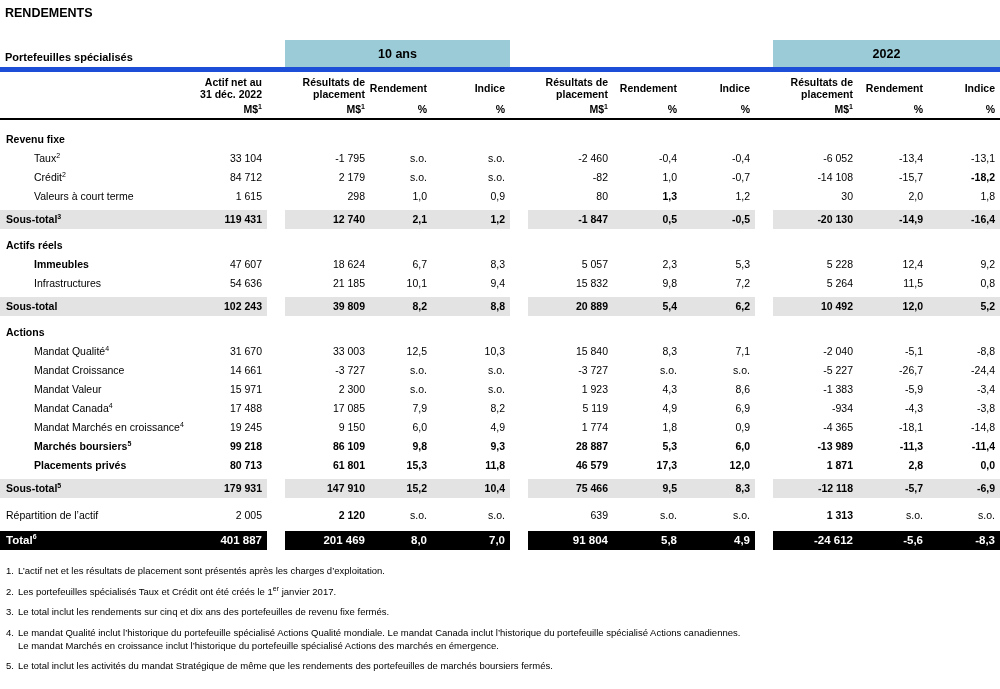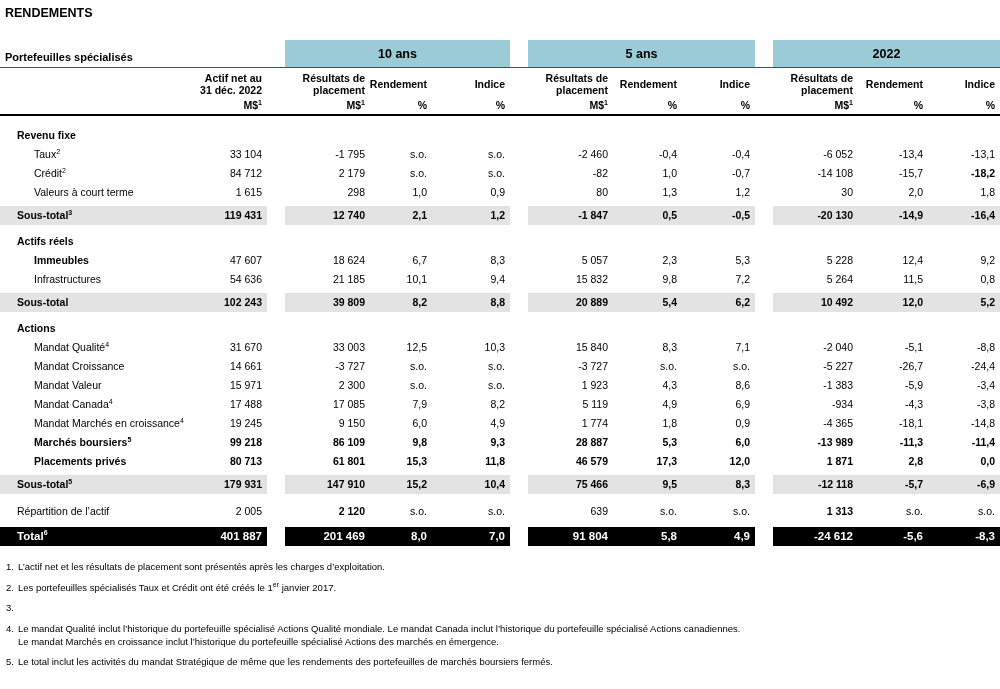--- a/index.html
+++ b/index.html
@@ -10,38 +10,38 @@
   .title { font-size:12.5px; font-weight:bold; padding:6px 0 0 5px; }
   .subtitle { font-size:11px; font-weight:bold; padding:13px 0 0 5px; }
   .table { margin-top:20px; }
   .grid {
     display:grid;
     grid-template-columns:162px 105px 18px 85px 62px 78px 18px 85px 69px 73px 18px 85px 70px 72px;
     align-items:center;
   }
   sup { font-size:7px; vertical-align:super; line-height:0; }
   
-  .band-row { height:27px; border-bottom:1px solid #1d4ed8; align-items:end; }
+  .band-row { height:27px; border-bottom:5px solid #1d4ed8; align-items:end; }
   .left-hdr { font-size:11px; font-weight:bold; padding:0 0 4px 5px; white-space:nowrap; }
   .band {
     background:var(--band,#9acbd6); height:27px; display:flex; align-items:center; justify-content:center;
     font-size:12.5px; font-weight:bold;
   }
   
   .hdr-row { border-bottom:2px solid #000; align-items:stretch; }
   .hcell {
     display:flex; flex-direction:column; justify-content:space-between; align-items:flex-end;
     min-height:40px; padding:3px 5px 3px 0; font-size:10.5px; font-weight:bold; text-align:right; line-height:12px;
   }
   .hcell .hl { flex:1; display:flex; align-items:center; }
   .hcell .hu { padding-top:2px; }
   
   .rows { padding-top:3px; }
   .row { height:19px; font-size:10.5px; }
-  .row .lbl { padding-left:17px; white-space:nowrap; }
+  .row .lbl { padding-left:6px; white-space:nowrap; }
   .row .lbl.ind { padding-left:34px; }
   .row .num { text-align:right; padding-right:5px; white-space:nowrap; }
   .row.section { margin-top:6px; }
   .row.section .lbl { font-weight:bold; }
   .row.subtotal { margin:5px 0; }
   .row.subtotal > div { background:var(--shade,#e3e3e3); font-weight:bold; height:19px; line-height:19px; }
   .row.gapb { margin-top:7px; }
   .row.bold-row > div { font-weight:bold; }
   .b { font-weight:bold; }
   .row.total { margin-top:7px; font-size:11.5px; }
@@ -56,21 +56,20 @@
 </style>
 </head>
 <body>
 
 <div class="page">
   <div class="title">RENDEMENTS</div>
   <div class="table">
       <div class="grid band-row">
         <div class="left-hdr" style="grid-column: 1 / span 2;">Portefeuilles spécialisés</div>
         <div class="band" style="grid-column: 4 / span 3;">10 ans</div>
-        <div class="band" style="grid-column: 8 / span 3;">5 ans</div>
         <div class="band" style="grid-column: 12 / span 3;">2022</div>
       </div>
       <div class="grid hdr-row">
         <div class="hcell" style="grid-column: 2;">
           <div class="hl">
             <div>Actif net au<br>31 déc. 2022</div>
           </div>
           <div class="hu">M$<sup>1</sup></div>
         </div>
         <div class="hcell" style="grid-column: 4;">
@@ -158,21 +157,21 @@
           <div class="num" style="grid-column: 13;">-15,7</div>
           <div class="num" style="grid-column: 14; font-weight: bold;">-18,2</div>
         </div>
         <div class="grid row item">
           <div class="lbl ind" style="grid-column: 1 / span 1;">Valeurs à court terme</div>
           <div class="num" style="grid-column: 2;">1 615</div>
           <div class="num" style="grid-column: 4;">298</div>
           <div class="num" style="grid-column: 5;">1,0</div>
           <div class="num" style="grid-column: 6;">0,9</div>
           <div class="num" style="grid-column: 8;">80</div>
-          <div class="num" style="grid-column: 9;">1,3</div>
+          <div class="num" style="grid-column: 9; font-weight: bold;">1,3</div>
           <div class="num" style="grid-column: 10;">1,2</div>
           <div class="num" style="grid-column: 12;">30</div>
           <div class="num" style="grid-column: 13;">2,0</div>
           <div class="num" style="grid-column: 14;">1,8</div>
         </div>
         <div class="grid row subtotal">
           <div class="lbl" style="grid-column: 1 / span 1;">Sous-total<sup>3</sup></div>
           <div class="num" style="grid-column: 2;">119 431</div>
           <div class="num" style="grid-column: 4;">12 740</div>
           <div class="num" style="grid-column: 5;">2,1</div>
@@ -365,20 +364,21 @@
       <div class="fn">
         <div class="fn-num">1.</div>
         <div class="fn-text">L’actif net et les résultats de placement sont présentés après les charges d’exploitation.</div>
       </div>
       <div class="fn">
         <div class="fn-num">2.</div>
         <div class="fn-text">Les portefeuilles spécialisés Taux et Crédit ont été créés le 1<sup>er</sup> janvier 2017.</div>
       </div>
       <div class="fn">
         <div class="fn-num">3.</div>
+        <div class="fn-text">Le total inclut les rendements sur cinq et dix ans des portefeuilles de revenu fixe fermés.</div>
       </div>
       <div class="fn">
         <div class="fn-num">4.</div>
         <div class="fn-text">Le mandat Qualité inclut l’historique du portefeuille spécialisé Actions Qualité mondiale. Le mandat Canada inclut l’historique du portefeuille spécialisé Actions canadiennes.
 Le mandat Marchés en croissance inclut l’historique du portefeuille spécialisé Actions des marchés en émergence.</div>
       </div>
       <div class="fn">
         <div class="fn-num">5.</div>
         <div class="fn-text">Le total inclut les activités du mandat Stratégique de même que les rendements des portefeuilles de marchés boursiers fermés.</div>
       </div>

